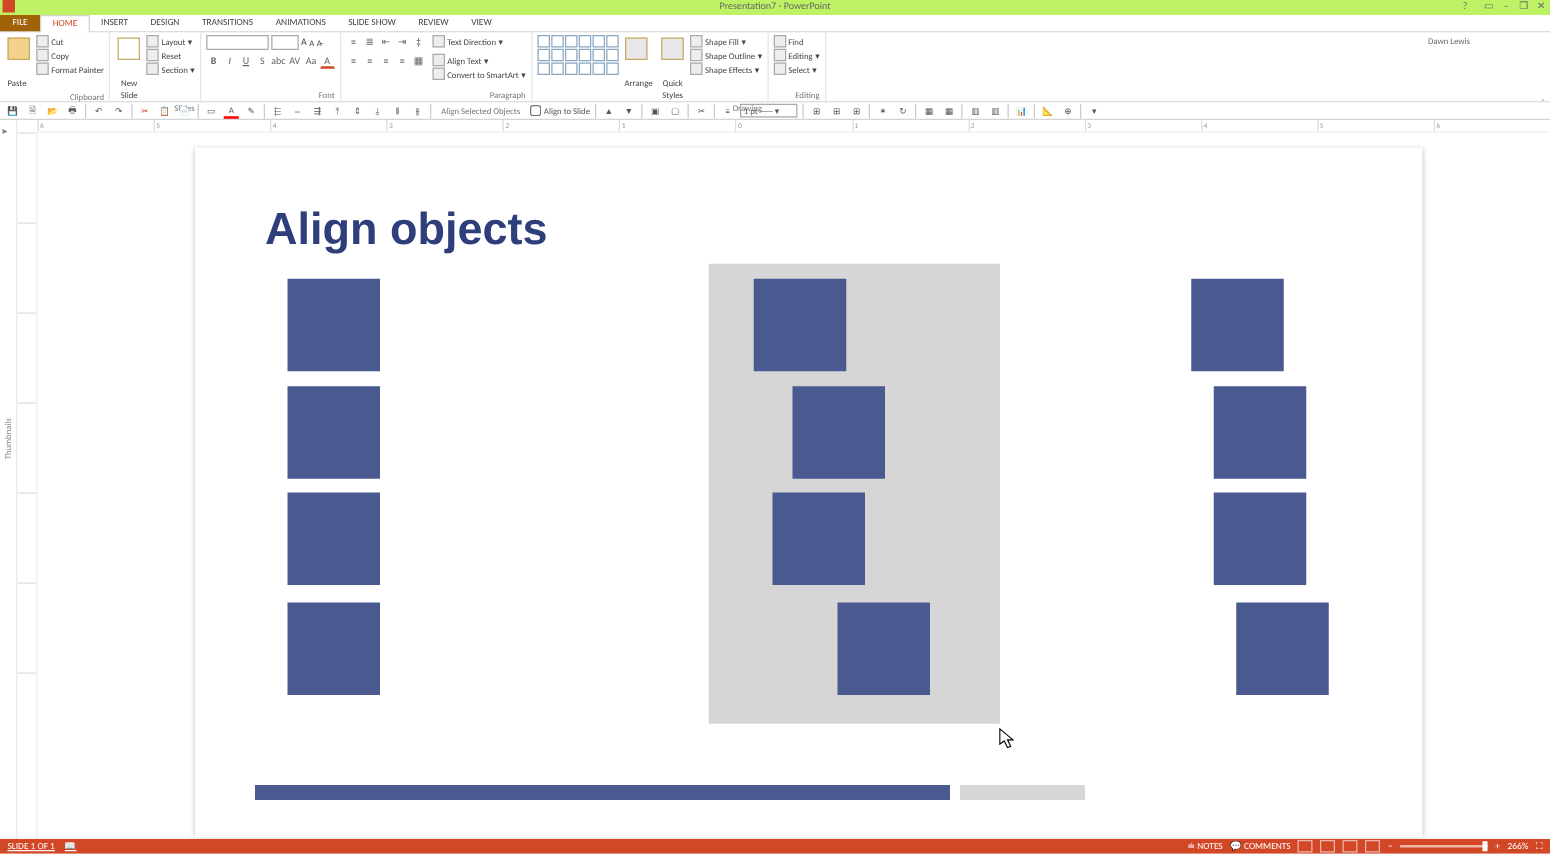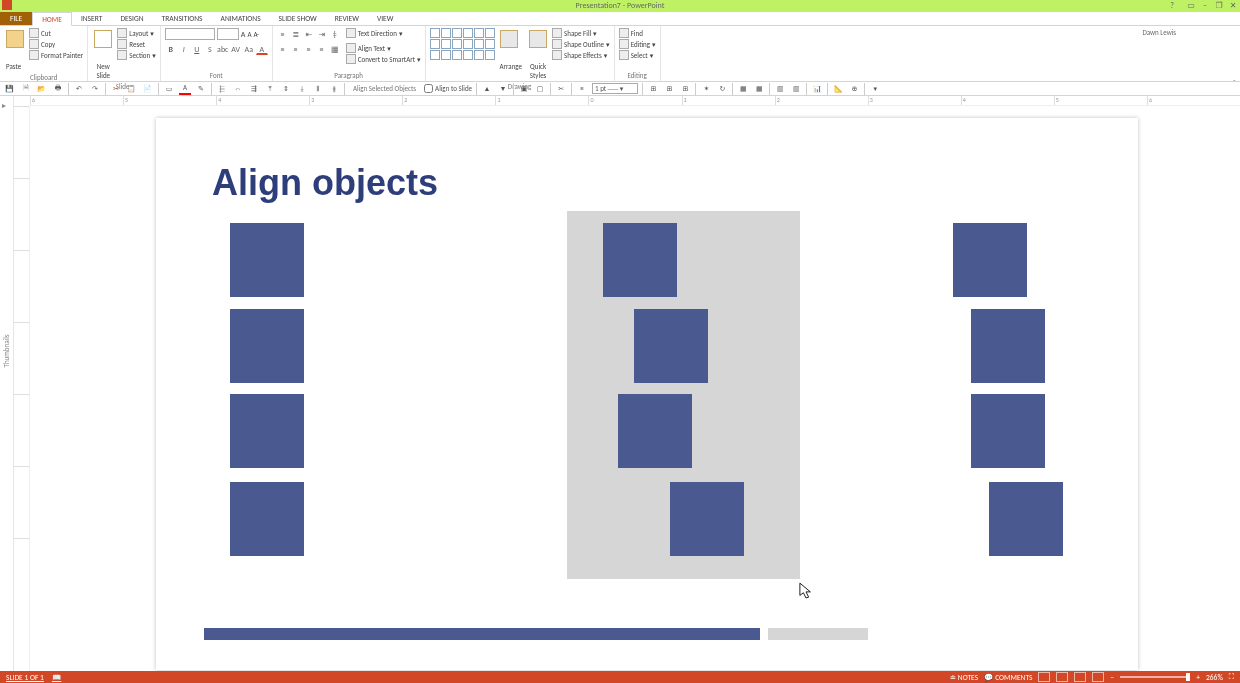--- a/index.html
+++ b/index.html
@@ -17,21 +17,21 @@
 
 .tabs { height:14px; background:#fff; border-bottom:1px solid #d4d4d4; display:flex; align-items:flex-end; font-size:7.5px; }
 .tabs .file { background:#a16207; color:#fff; padding:2px 10px; height:14px; display:flex; align-items:center; }
 .tabs .tab { padding:2px 9px; color:#444; text-transform:uppercase; height:14px; display:flex; align-items:center; cursor:default; }
 .tabs .tab.active { color:#d24726; border-bottom:1px solid #fff; position:relative; top:1px; background:#fff; border-left:1px solid #d4d4d4; border-right:1px solid #d4d4d4; border-top:1px solid #d4d4d4; }
 
 
 .ribbon { height:56px; background:#fff; border-bottom:1px solid #d4d4d4; display:flex; font-size:7px; color:#444; }
 .group { border-right:1px solid #e5e5e5; padding:2px 4px 0 4px; display:flex; flex-direction:column; justify-content:space-between; }
 .group .body { display:flex; gap:3px; align-items:flex-start; }
-.group .label { text-align:center; font-size:7px; color:#777; padding-bottom:1px; }
+.group .label { text-align:right; font-size:7px; color:#777; padding-bottom:1px; }
 .bigbtn { display:flex; flex-direction:column; gap:14px; padding:2px; cursor:default; }
 .bigbtn .ic { width:18px; height:18px; background:#f3d38c; border:1px solid #c9a961; }
 .smallrow { display:flex; flex-direction:column; gap:1px; }
 .smallrow > div { display:flex; align-items:center; gap:2px; font-size:7px; white-space:nowrap; }
 .tiny { width:10px; height:10px; border:1px solid #aaa; background:#eee; display:inline-block; }
 .fontbox { width:50px; height:12px; border:1px solid #ababab; font-size:7px; padding:0 2px; background:#fff; }
 .sizebox { width:22px; height:12px; border:1px solid #ababab; font-size:7px; padding:0 2px; background:#fff; }
 .btnrow { display:flex; gap:1px; }
 .btnrow .b { width:12px; height:12px; border:1px solid transparent; display:flex; align-items:center; justify-content:center; font-size:8px; color:#666; cursor:default; }
 .shapesgrid { display:grid; grid-template-columns:repeat(6,10px); grid-auto-rows:10px; gap:1px; }

